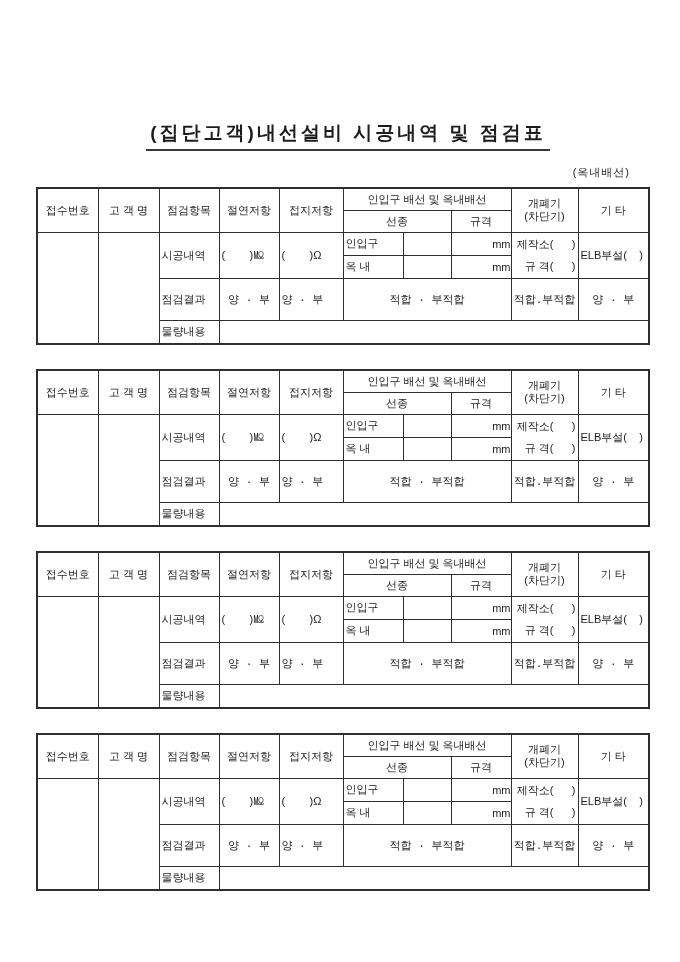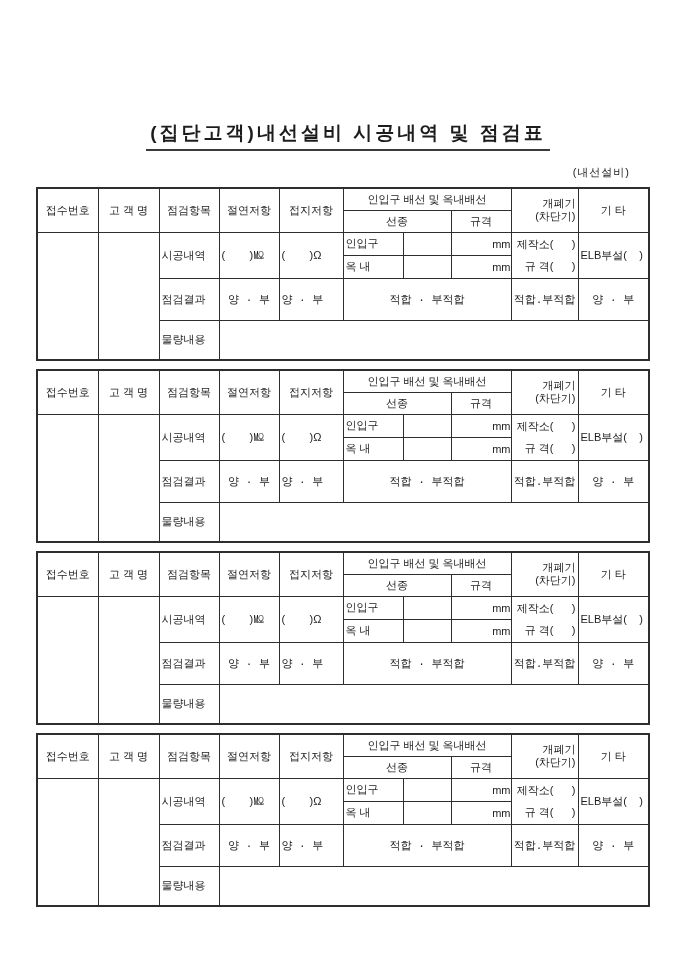--- a/index.html
+++ b/index.html
@@ -36,38 +36,38 @@
     padding:0 2px;
     overflow:hidden;
     vertical-align:middle;
     white-space:nowrap;
   }
   .r1 td { height:22px; }
   .r2 td { height:22px; }
   .r3 td { height:23px; }
   .r4 td { height:23px; }
   .r5 td { height:42px;font-family:Liberation Mono, monospace; }
-  .r6 td { height:40px;margin-left:40px; }
+  .r6 td { height:24px;margin-left:40px; }
 
   td.c { text-align:center; }
   td.l { text-align:left; }
   td.rgt { text-align:right; padding-right:0; }
   td.pre { white-space:pre; }
 
-  .two-line div { line-height:13px; text-align:right; }
+  .two-line div { line-height:13px; text-align:center; }
   .stack-23 div { line-height:22px; text-align:right; white-space:pre; }
 </style>
 </head>
 <body>
 
 <div class="page">
   <div class="title-wrap">
     <span class="doc-title">(집단고객)내선설비 시공내역 및 점검표</span>
   </div>
-  <div class="corner-label">(내선설비)</div>
+  <div class="corner-label">(옥내배선)</div>
   <div id="tables">
       <table class="form-table" style="top: 187px;">
     <colgroup>
       <col style="width:61px">
           <col style="width:61px">
           <col style="width:60px">
       <col style="width:60px">
           <col style="width:64px">
           <col style="width:60px">
       <col style="width:48px">

